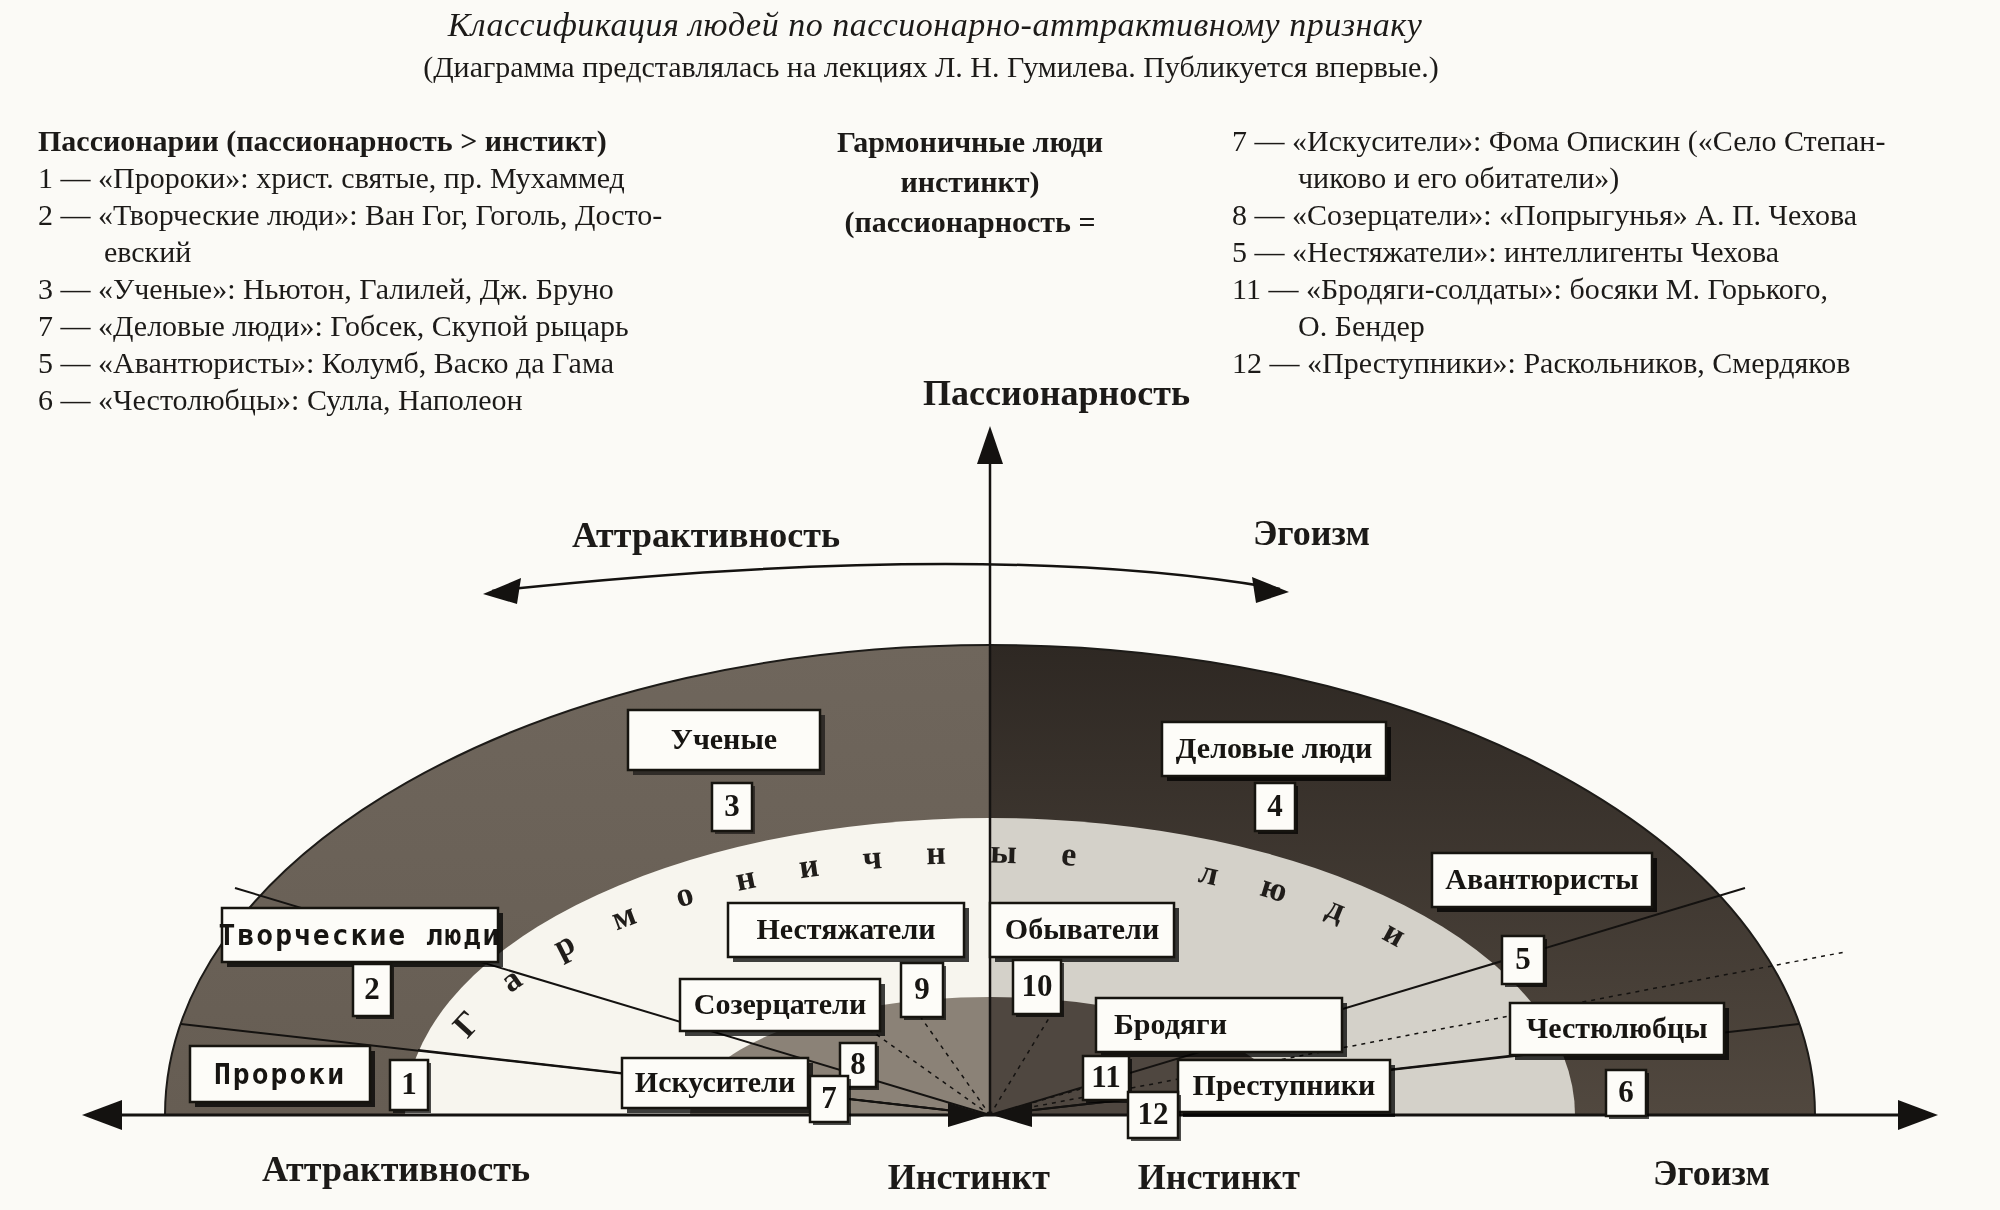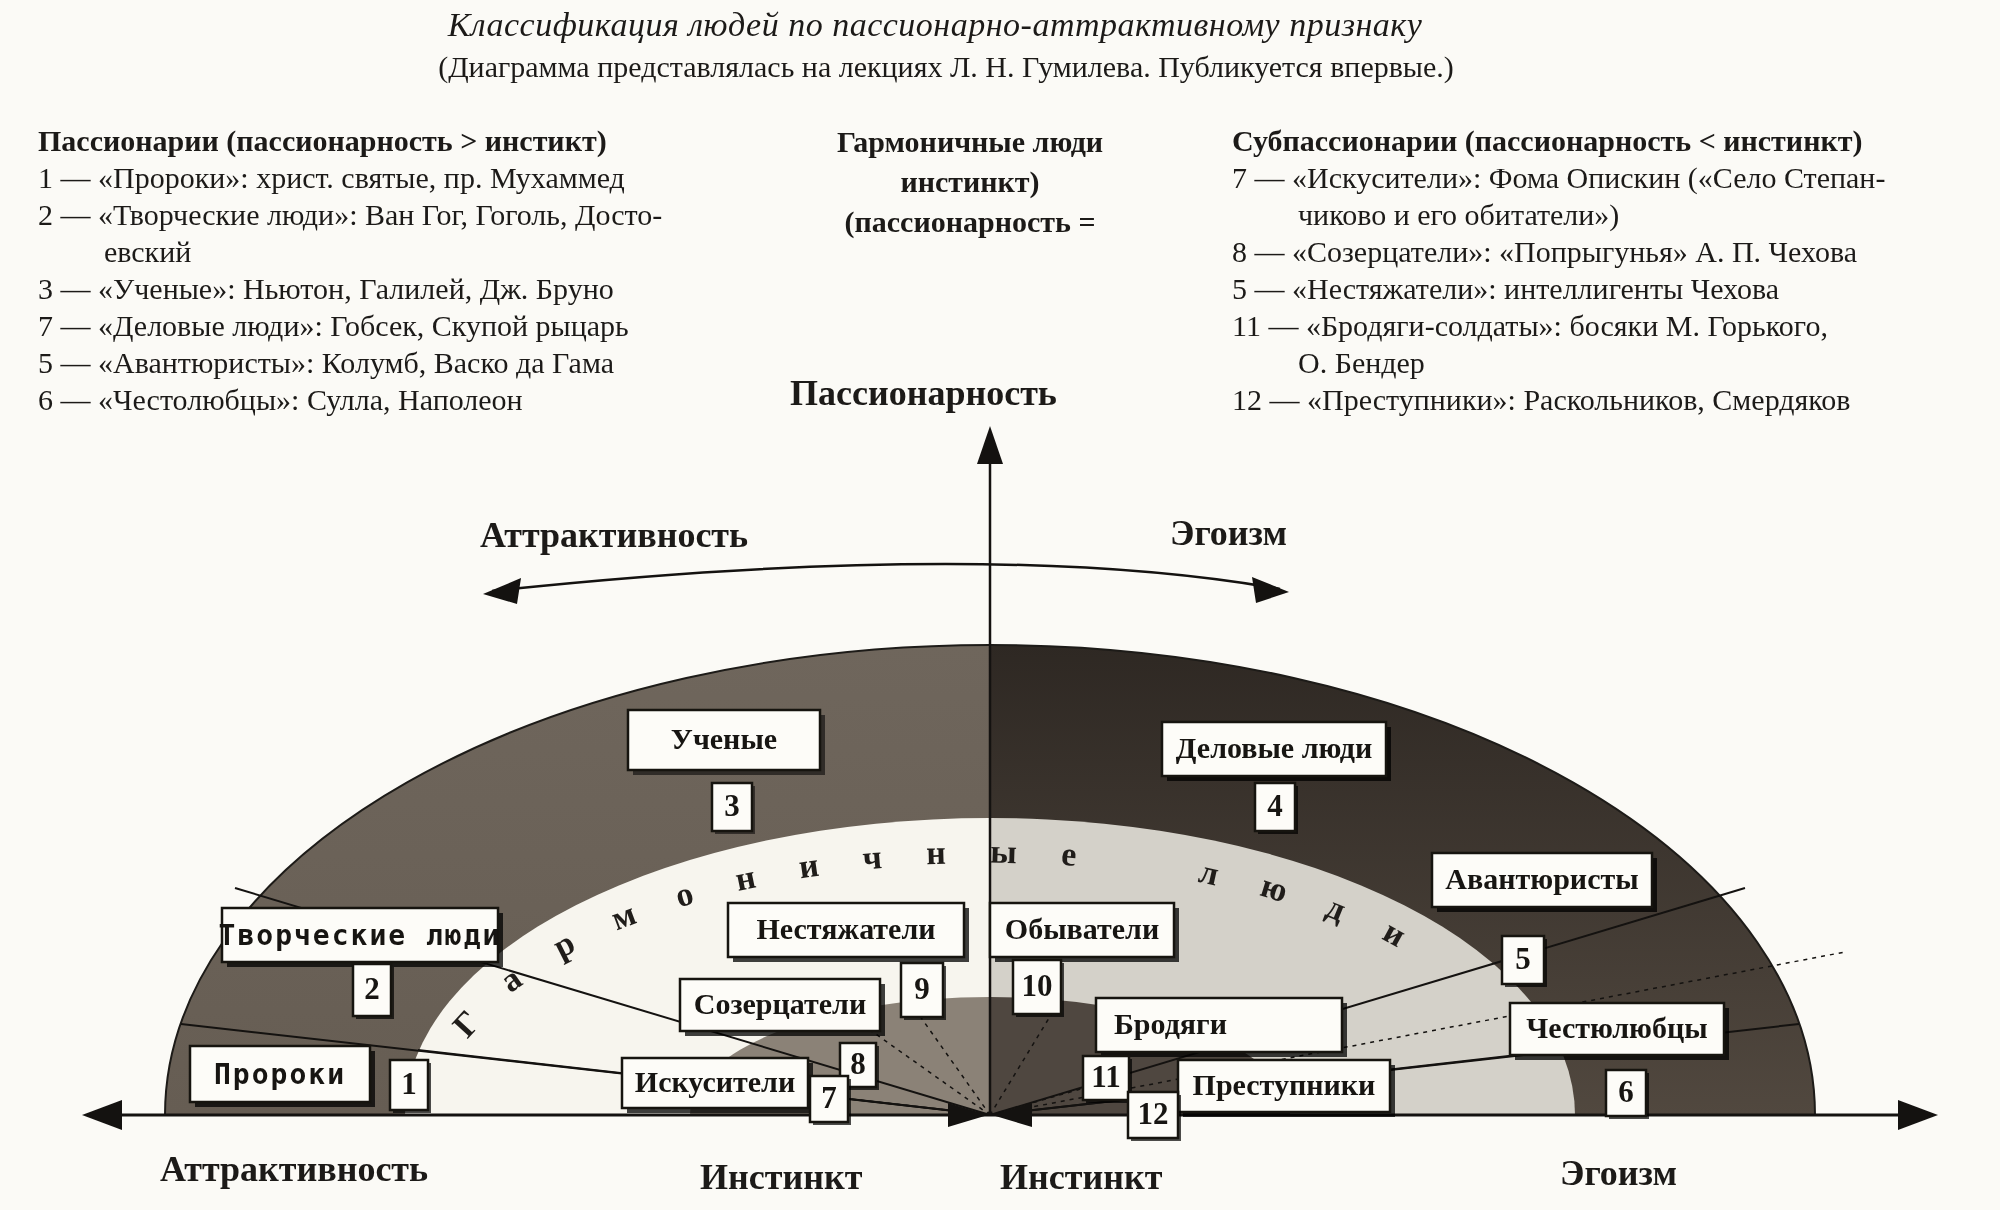--- a/index.html
+++ b/index.html
@@ -7,29 +7,29 @@
     width:2000px;height:1210px;position:relative;overflow:hidden;
     background:#fbfaf6;color:#1c1a18;
     font-family:"Liberation Serif","DejaVu Serif",serif;
   }
   .abs{position:absolute;}
   .page-title{
     left:0;width:1870px;top:6px;text-align:center;
     font-size:34px;font-weight:normal;font-style:italic;letter-spacing:.5px;
   }
   .page-subtitle{
-    left:16px;width:1860px;top:50px;text-align:center;font-size:30px;
+    left:1px;width:1860px;top:50px;text-align:center;font-size:30px;
   }
   .col{font-size:30px;line-height:37px;}
   .col .hdr{font-weight:bold;}
   .col .cont{padding-left:66px;}
   .col-left{left:10px;top:122px;width:750px;margin-left:28px;}
   .col-mid{left:770px;top:122px;width:400px;text-align:center;font-weight:bold;line-height:40px;}
   .col-right{left:1232px;top:122px;width:762px;}
-  .axis-label{font-weight:bold;font-size:36px;text-align:left;}
+  .axis-label{font-weight:bold;font-size:36px;text-align:right;}
   #lbl-passionarity{left:790px;top:372px;width:400px;}
   #lbl-attr-top{left:480px;top:514px;width:360px;}
   #lbl-ego-top{left:1170px;top:512px;width:200px;}
   #lbl-attr-bottom{left:160px;top:1148px;width:370px;}
   #lbl-instinct-left{left:700px;top:1156px;width:350px;}
   #lbl-instinct-right{left:1000px;top:1156px;width:300px;}
   #lbl-ego-bottom{left:1560px;top:1152px;width:210px;}
   svg text{font-family:"Liberation Serif","DejaVu Serif",serif;}
   svg .boxlab{font-size:30px;font-weight:bold;fill:#171512;}
   svg .boxlab-mono{font-size:28px;font-weight:bold;fill:#171512;
@@ -54,21 +54,20 @@
   <div>6 — «Честолюбцы»: Сулла, Наполеон</div>
 </div>
 
 <div class="abs col col-mid">
   <div>Гармоничные люди</div>
   <div>инстинкт)</div>
   <div>(пассионарность =</div>
 </div>
 
 <div class="abs col col-right">
-  <div class="hdr">Субпассионарии (пассионарность &lt; инстинкт)</div>
   <div>7 — «Искусители»: Фома Опискин («Село Степан-</div>
   <div class="cont">чиково и его обитатели»)</div>
   <div>8 — «Созерцатели»: «Попрыгунья» А. П. Чехова</div>
   <div>5 — «Нестяжатели»: интеллигенты Чехова</div>
   <div>11 — «Бродяги-солдаты»: босяки М. Горького,</div>
   <div class="cont">О. Бендер</div>
   <div>12 — «Преступники»: Раскольников, Смердяков</div>
 </div>
 
 <div id="lbl-passionarity" class="abs axis-label">Пассионарность</div>

